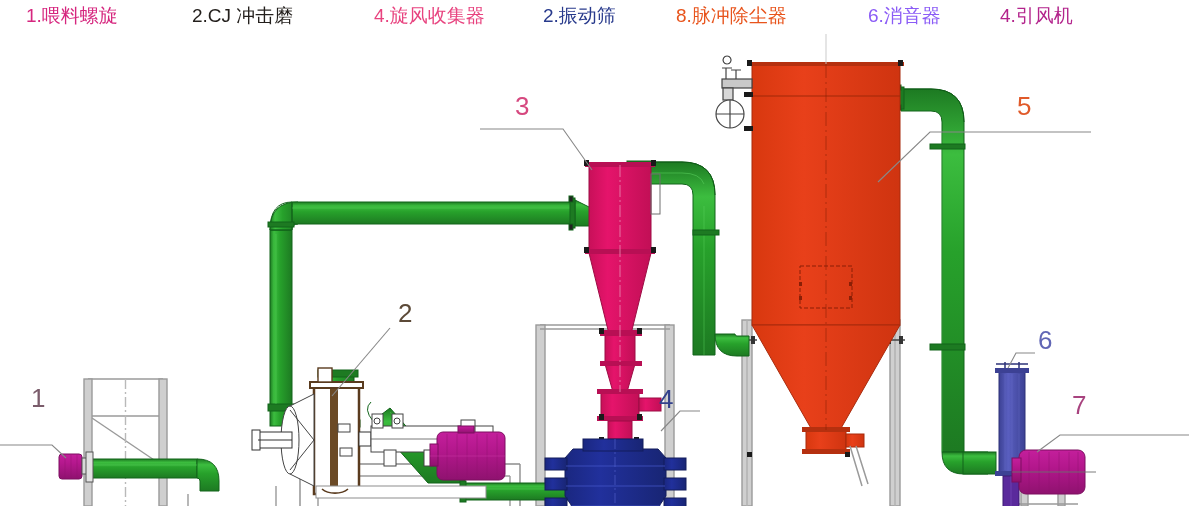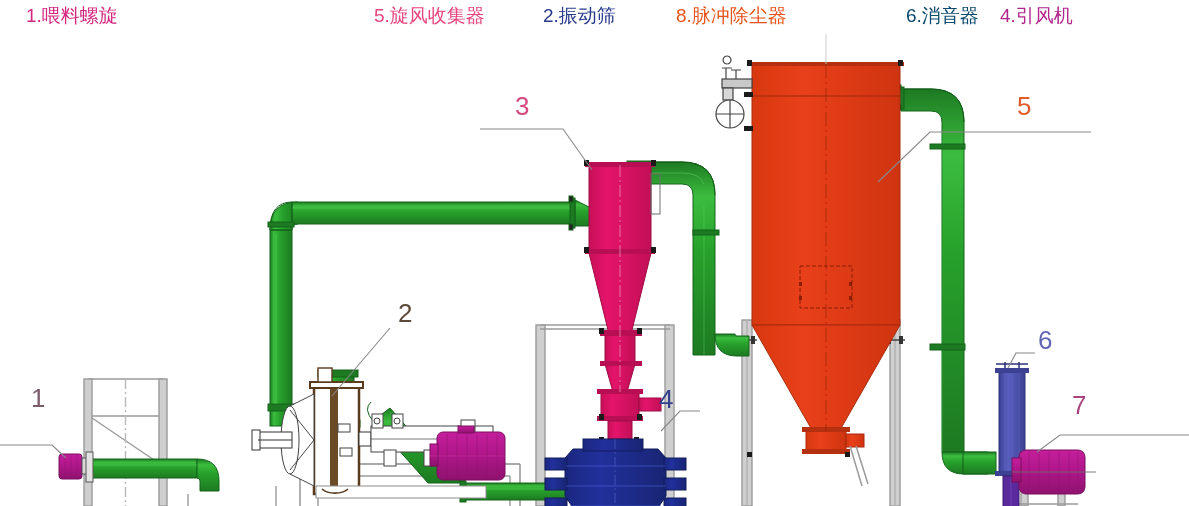--- a/index.html
+++ b/index.html
@@ -12,24 +12,25 @@
   #stage{position:absolute;left:0;top:34px;width:1189px;height:472px;}
   #stage svg{position:absolute;left:0;top:0;}
 
   .callout{position:absolute;font-size:26px;line-height:26px;}
 </style>
 </head>
 <body>
 
 <div id="legend">
   <div class="legend-item" style="left:26px;color:#d6277f">1.喂料螺旋</div>
-  <div class="legend-item" style="left:374px;color:#e8437f">5.旋风收集器</div>
+  <div class="legend-item" style="left:192px;color:#231f1c">2.CJ 冲击磨</div>
+  <div class="legend-item" style="left:374px;color:#e8437f">4.旋风收集器</div>
   <div class="legend-item" style="left:543px;color:#283a8c">2.振动筛</div>
   <div class="legend-item" style="left:676px;color:#e8541c">8.脉冲除尘器</div>
-  <div class="legend-item" style="left:906px;color:#0c4a6e">6.消音器</div>
+  <div class="legend-item" style="left:868px;color:#8b5cf6">6.消音器</div>
   <div class="legend-item" style="left:1000px;color:#b3248c">4.引风机</div>
 </div>
 
 <div id="stage">
 <svg width="1189" height="472" viewBox="0 0 1189 472">
   <defs>
     <linearGradient id="gGreen" x1="0" y1="0" x2="0" y2="1">
       <stop offset="0" stop-color="#1d7a22"></stop>
       <stop offset="0.18" stop-color="#3cbd3f"></stop>
       <stop offset="0.45" stop-color="#27a12b"></stop>

